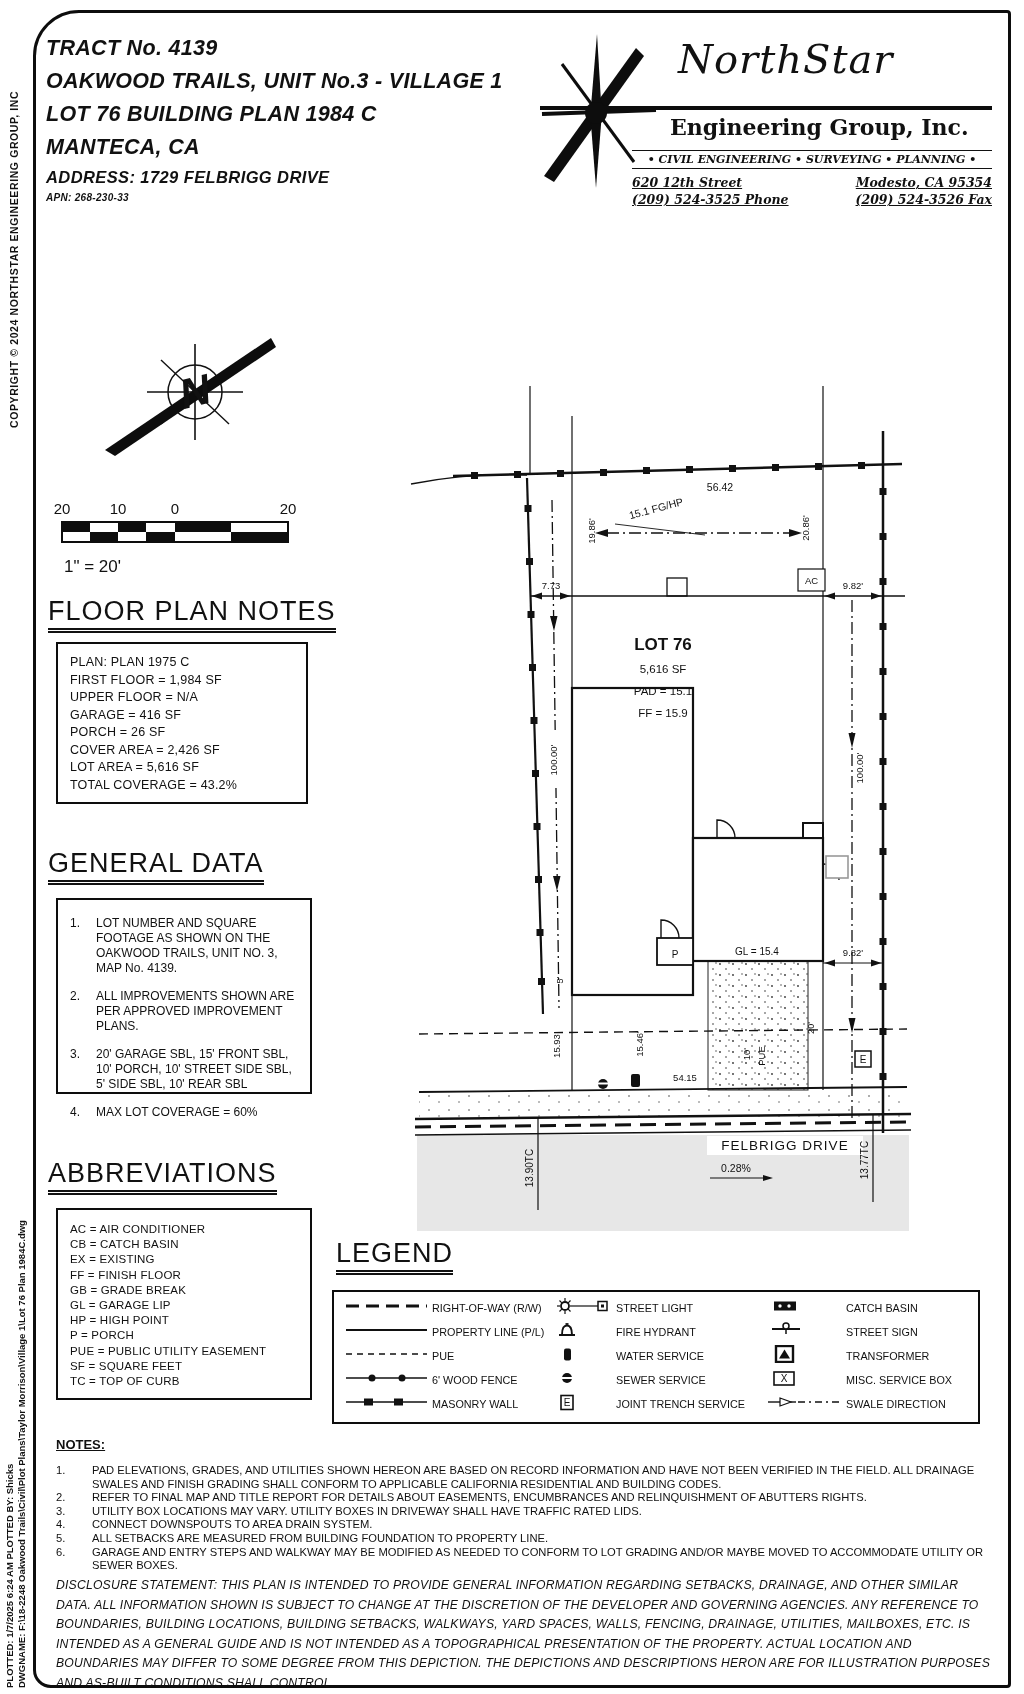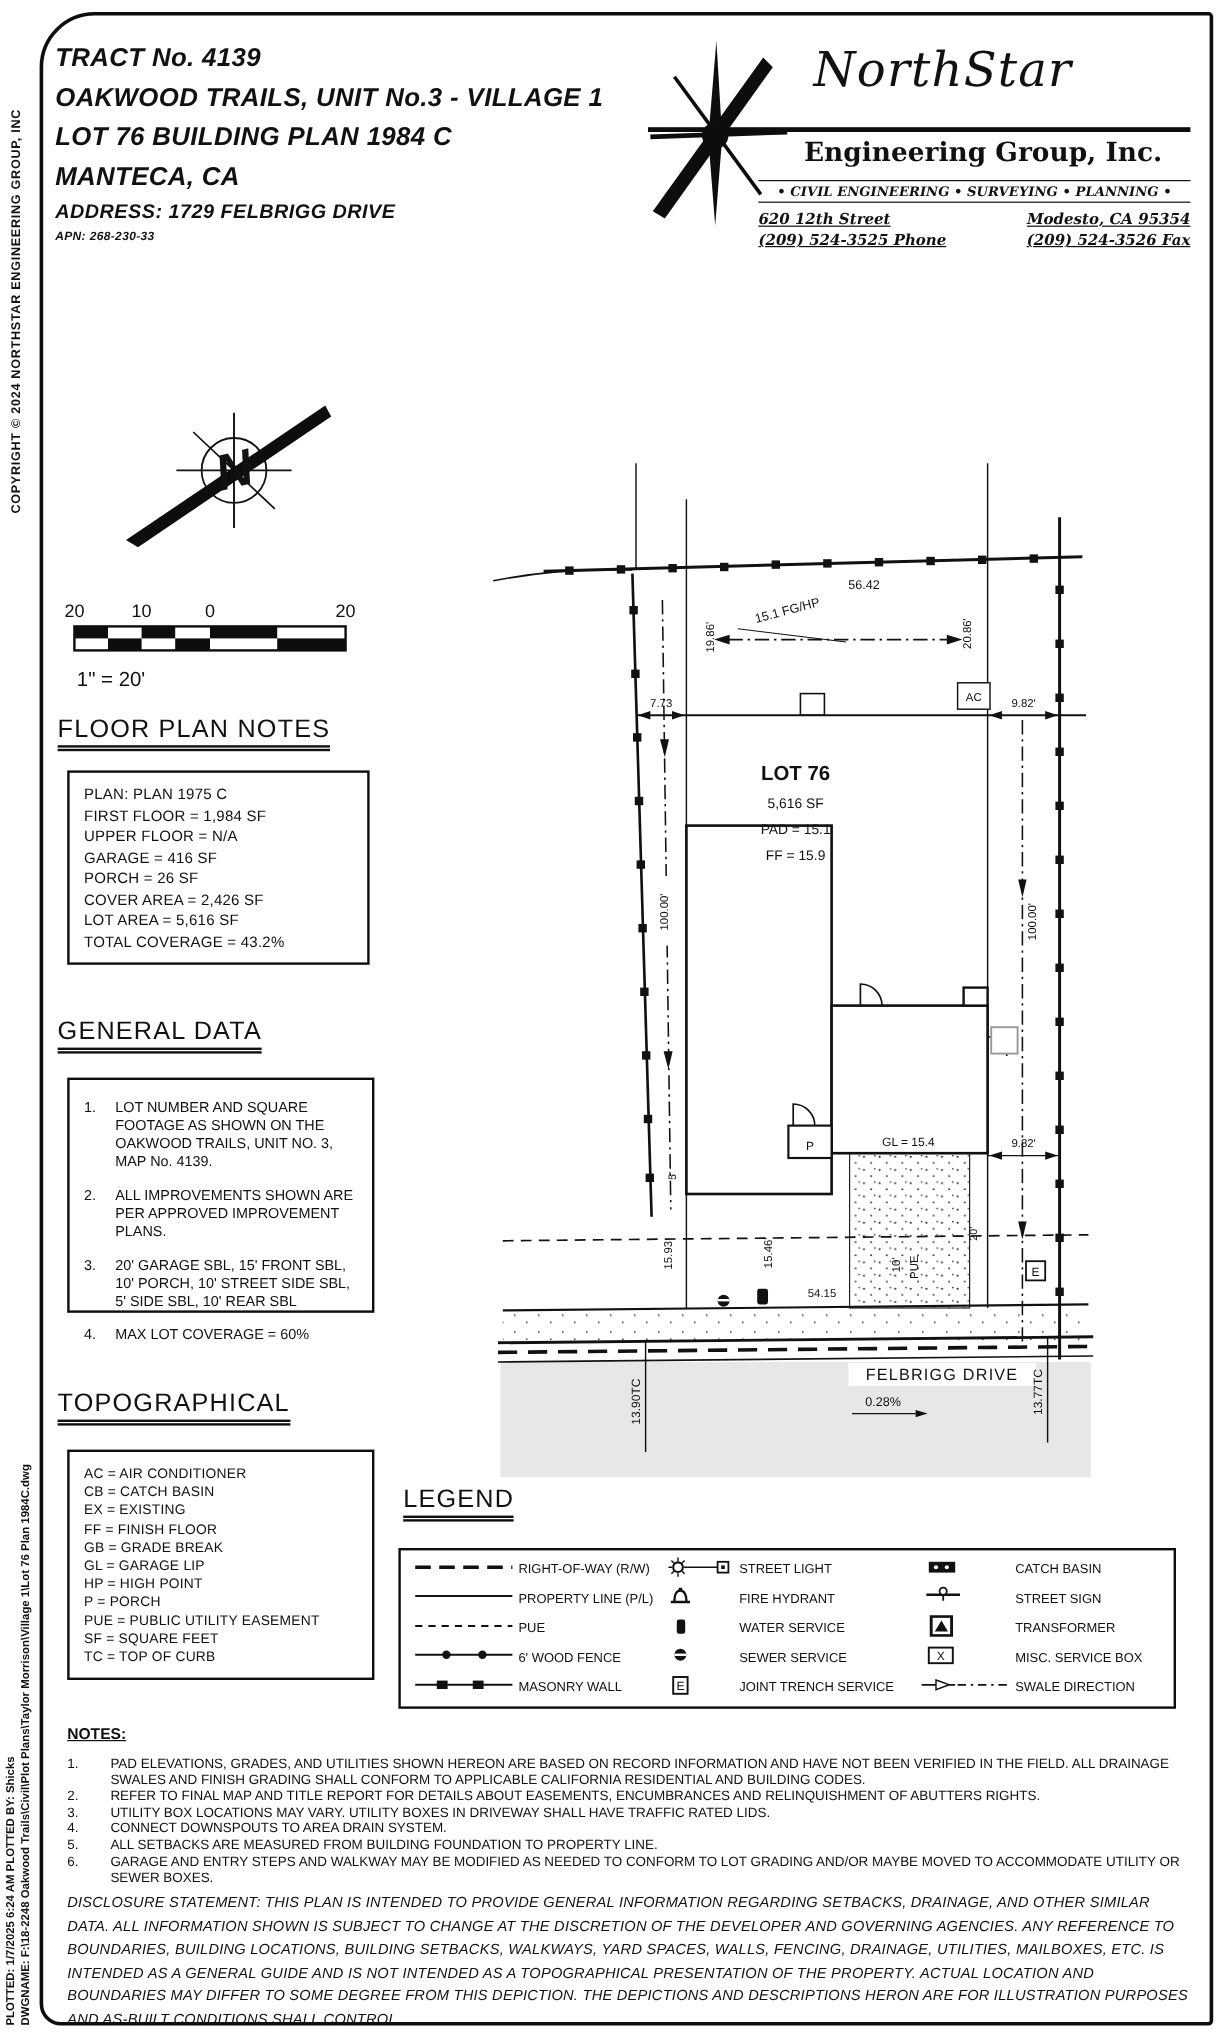--- a/index.html
+++ b/index.html
@@ -11,28 +11,28 @@
   .titleblock{position:absolute;left:46px;top:32px;line-height:33px;font-size:21.5px;font-weight:600;letter-spacing:.3px;font-style:italic;}
   .titleblock .addr{font-size:16.5px;font-weight:800;line-height:26px;letter-spacing:.4px;}
   .titleblock .apn{font-size:10px;font-weight:600;line-height:16px;letter-spacing:.3px;}
   .logo{position:absolute;left:540px;top:30px;width:458px;height:165px;}
   .logo .script{position:absolute;left:138px;top:6px;font-family:"DejaVu Serif",serif;font-style:italic;font-weight:normal;font-size:40px;letter-spacing:1px;}
   .logo .bar{position:absolute;left:0;top:76px;width:452px;height:4px;background:#0d0d0d;}
   .logo .co{position:absolute;left:130px;top:84px;font-family:"DejaVu Serif",serif;font-weight:bold;font-size:22px;}
   .logo .svc{position:absolute;left:92px;top:120px;width:360px;text-align:center;font-family:"DejaVu Serif",serif;font-style:italic;font-weight:bold;font-size:11px;border-top:1.5px solid #111;border-bottom:1.5px solid #111;padding:2px 0;}
   .logo .contact{position:absolute;left:92px;top:144px;width:360px;font-family:"DejaVu Serif",serif;font-style:italic;font-weight:bold;font-size:12.5px;line-height:17px;text-decoration:underline;}
   .logo .contact .r{display:flex;justify-content:space-between;}
-  .h1{position:absolute;font-size:21px;letter-spacing:1px;font-weight:500;}
+  .h1{position:absolute;font-size:27px;letter-spacing:1px;font-weight:500;}
   .h1 span{border-bottom:5px double #111;padding-bottom:2px;}
   .notebox{position:absolute;border:2px solid #0d0d0d;background:#fff;padding:10px 8px 8px 12px;}
   .fpn-row{font-size:12.5px;line-height:17.5px;font-weight:500;letter-spacing:.2px;}
   .gn-item{display:flex;font-size:12px;line-height:15px;margin-bottom:13px;font-weight:500;}
   .gn-item .n{width:26px;flex:none;}
   .ab-row{font-size:11.5px;line-height:15.2px;font-weight:500;letter-spacing:.2px;}
-  .legend-box{position:absolute;left:332px;top:1290px;width:648px;height:134px;border:2px solid #0d0d0d;display:flex;flex-direction:column;justify-content:space-between;padding:4px 10px;box-sizing:border-box;}
+  .legend-box{position:absolute;left:332px;top:1290px;width:648px;height:134px;border:2px solid #0d0d0d;display:flex;flex-direction:column;justify-content:flex-start;padding:4px 10px;box-sizing:border-box;}
   .legend-row{display:flex;align-items:center;height:24px;}
   .lg-sym1{width:88px;flex:none;}
   .lg-lab1{width:122px;flex:none;font-size:10.8px;font-weight:500;}
   .lg-sym2{width:62px;flex:none;}
   .lg-lab2{width:150px;flex:none;font-size:10.8px;font-weight:500;}
   .lg-sym3{width:80px;flex:none;}
   .lg-lab3{flex:1;font-size:10.8px;font-weight:500;}
   .notes-h{position:absolute;left:56px;top:1437px;font-size:13px;font-weight:bold;text-decoration:underline;}
   .notes-list{position:absolute;left:56px;top:1456px;width:934px;}
   .nt{display:flex;font-size:11.2px;line-height:13.6px;font-weight:500;}
@@ -138,21 +138,21 @@
   <div class="gn-item">
       <span class="n">3.</span>
       <span>20' GARAGE SBL, 15' FRONT SBL, 10' PORCH, 10' STREET SIDE SBL, 5' SIDE SBL, 10' REAR SBL</span>
     </div>
   <div class="gn-item">
       <span class="n">4.</span>
       <span>MAX LOT COVERAGE = 60%</span>
     </div>
 </div>
 
-<div class="h1" style="left:48px;top:1158px;"><span>TOPOGRAPHICAL</span></div>
+<div class="h1" style="left:48px;top:1158px;"><span>ABBREVIATIONS</span></div>
 <div class="notebox" style="left:56px;top:1208px;width:232px;height:168px;padding-top:12px;">
   <div class="ab-row">AC = AIR CONDITIONER</div>
   <div class="ab-row">CB = CATCH BASIN</div>
   <div class="ab-row">EX = EXISTING</div>
   <div class="ab-row">FF = FINISH FLOOR</div>
   <div class="ab-row">GB = GRADE BREAK</div>
   <div class="ab-row">GL = GARAGE LIP</div>
   <div class="ab-row">HP = HIGH POINT</div>
   <div class="ab-row">P = PORCH</div>
   <div class="ab-row">PUE = PUBLIC UTILITY EASEMENT</div>

